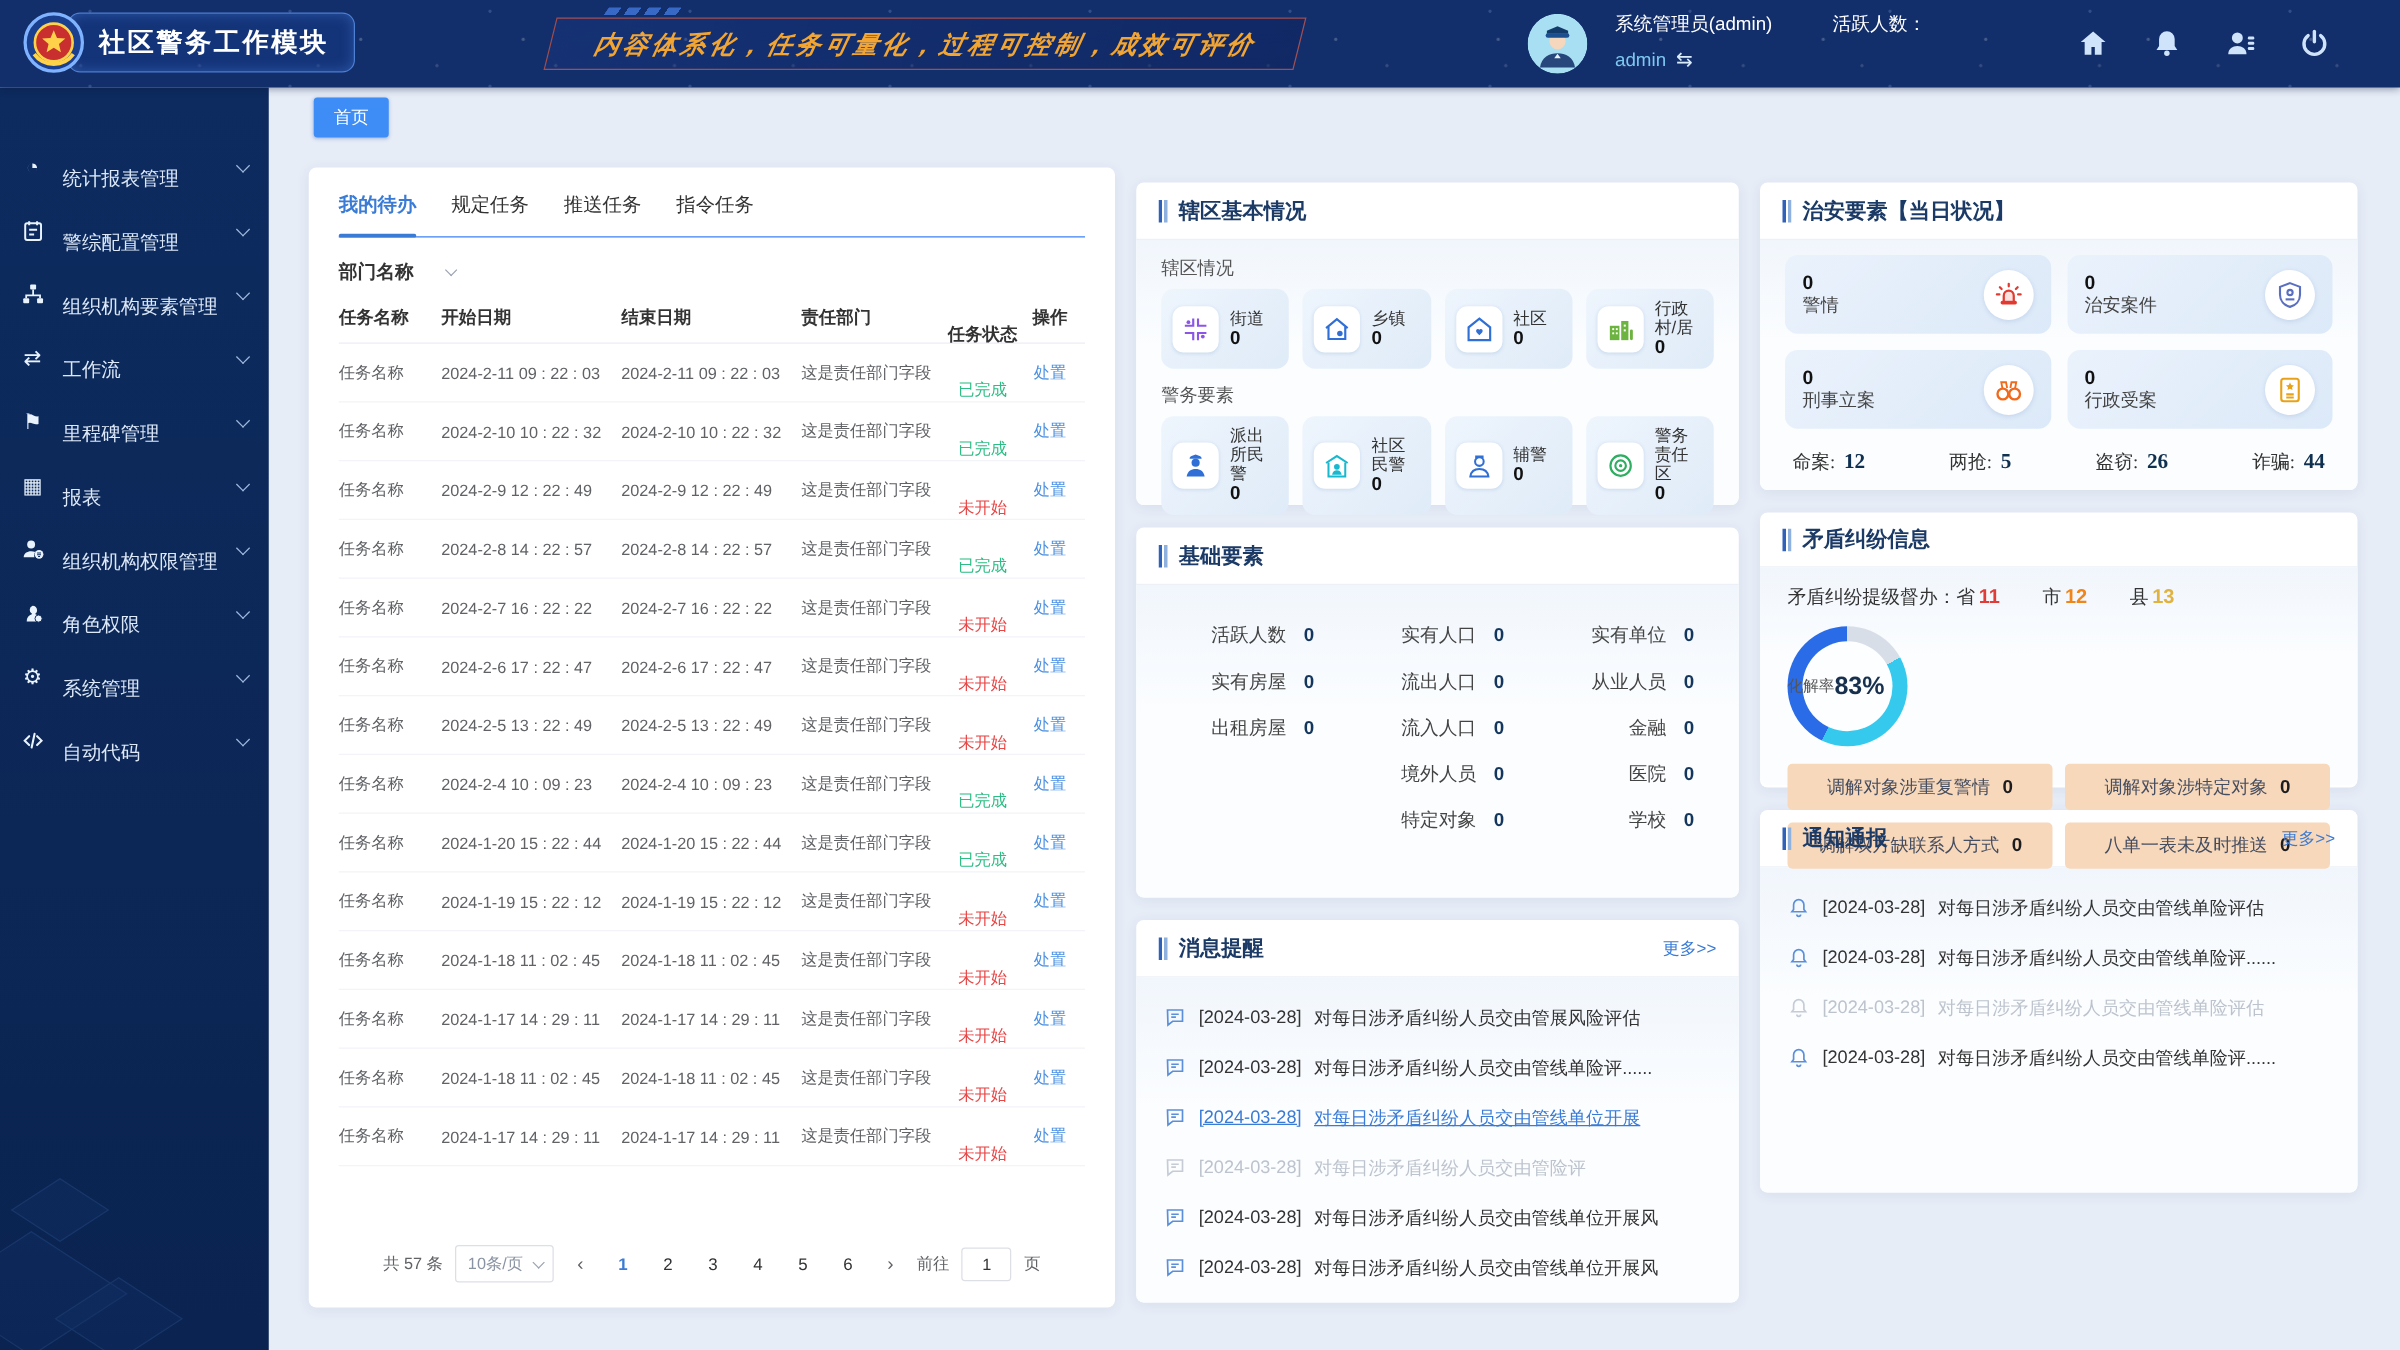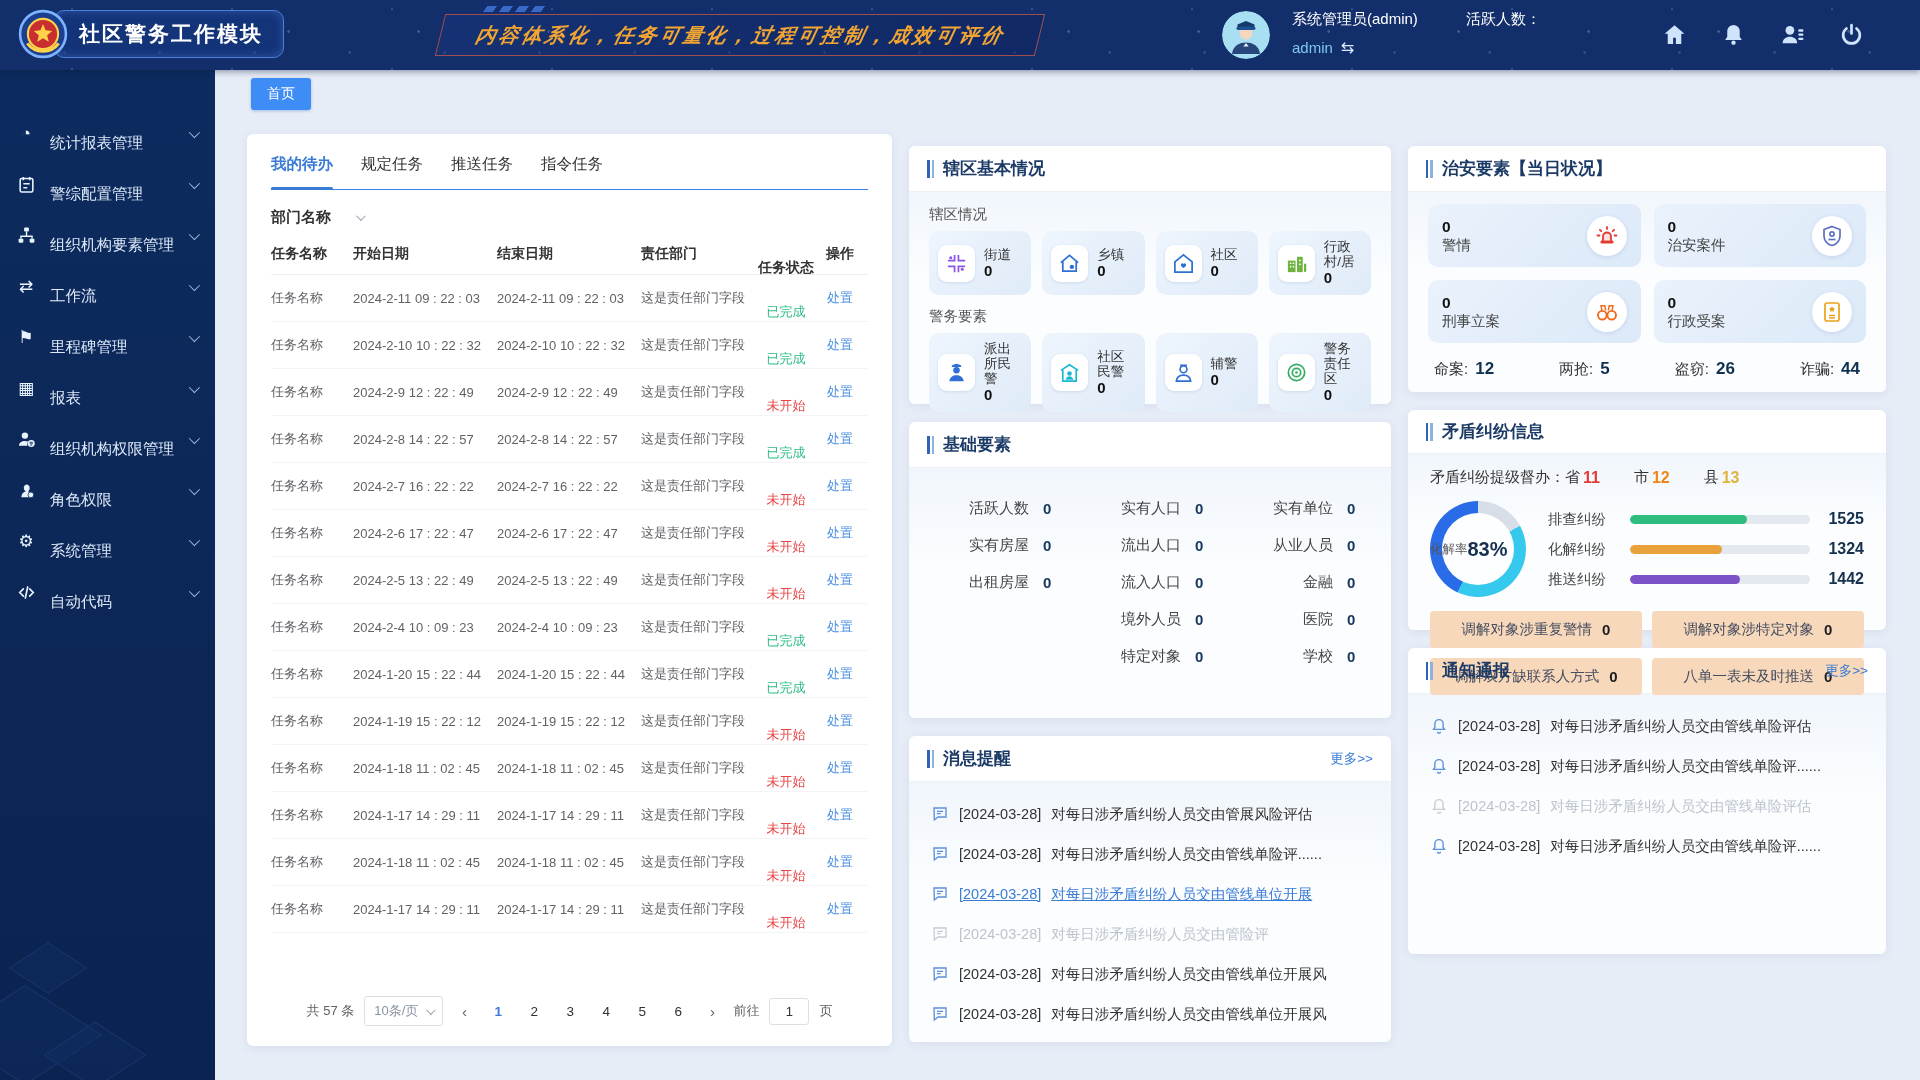--- a/index.html
+++ b/index.html
@@ -121,21 +121,21 @@
   
   .security-card { height:246px; }
   .security-body { padding:12px 20px 10px; }
   .sec-grid { display:grid; grid-template-columns:1fr 1fr; gap:13px; }
   .sec-card { background:linear-gradient(135deg,#eaf2fc,#dce9f8); border-radius:10px; padding:10px 14px; height:63px; display:flex; align-items:center; justify-content:space-between; }
   .sec-texts { line-height:1.25; }
   .sec-value { font-size:15.5px; font-weight:bold; color:#111; }
   .sec-name { font-size:14.5px; color:#444; }
   .sec-icon { width:40px; height:40px; background:#fff; border-radius:50%; display:flex; align-items:center; justify-content:center; box-shadow:0 1px 4px rgba(80,120,180,.2); }
   .sec-icon svg { width:24px; height:24px; }
-  .sec-stats { display:flex; justify-content:space-between; padding:16px 6px 0; }
+  .sec-stats { display:flex; justify-content:space-between; padding:16px 6px 0;font-family:Liberation Serif, serif; }
   .sec-stat { font-size:15px; color:#333; }
   .sec-stat b { font-size:17px; color:#10304f; margin-left:7px; }
 
   .dispute-card { height:220px; }
   .dispute-body { padding:10px 22px; }
   .supervise-line { font-size:15px; color:#333; display:flex; align-items:center; margin-top:4px; }
   .lvl { margin-right:34px; display:flex; align-items:center; }
   .lvl-label { color:#333; }
   .lvl-value { font-size:16px; margin-left:3px; }
   .chart-row { display:flex; align-items:center; margin-top:14px; }
@@ -887,47 +887,20 @@
               </span>
 
           </div>
           <div class="chart-row">
             <div class="donut" style="background: conic-gradient(rgb(216, 222, 232) 0deg, rgb(216, 222, 232) 17%, rgb(53, 201, 238) 17%, rgb(53, 201, 238) 57%, rgb(42, 107, 232) 57%, rgb(42, 107, 232) 100%);">
               <div class="donut-center">
                 <span class="donut-label">化解率</span>
                 <span class="donut-value">83%</span>
               </div>
             </div>
-            <div class="bars">
-
-                <div class="bar-row">
-                  <span class="bar-label">排查纠纷</span>
-                  <span class="bar-track">
-                    <span class="bar-fill" style="width: 65%; background: rgb(47, 189, 127);"></span>
-                  </span>
-                  <span class="bar-value">1525</span>
-                </div>
-
-                <div class="bar-row">
-                  <span class="bar-label">化解纠纷</span>
-                  <span class="bar-track">
-                    <span class="bar-fill" style="width: 51%; background: rgb(233, 162, 59);"></span>
-                  </span>
-                  <span class="bar-value">1324</span>
-                </div>
-
-                <div class="bar-row">
-                  <span class="bar-label">推送纠纷</span>
-                  <span class="bar-track">
-                    <span class="bar-fill" style="width: 61%; background: rgb(123, 82, 199);"></span>
-                  </span>
-                  <span class="bar-value">1442</span>
-                </div>
-
-            </div>
           </div>
           <div class="dispute-btns">
 
               <button class="dispute-btn">
                 <span>调解对象涉重复警情</span>
                 <b>0</b>
               </button>
 
               <button class="dispute-btn">
                 <span>调解对象涉特定对象</span>

